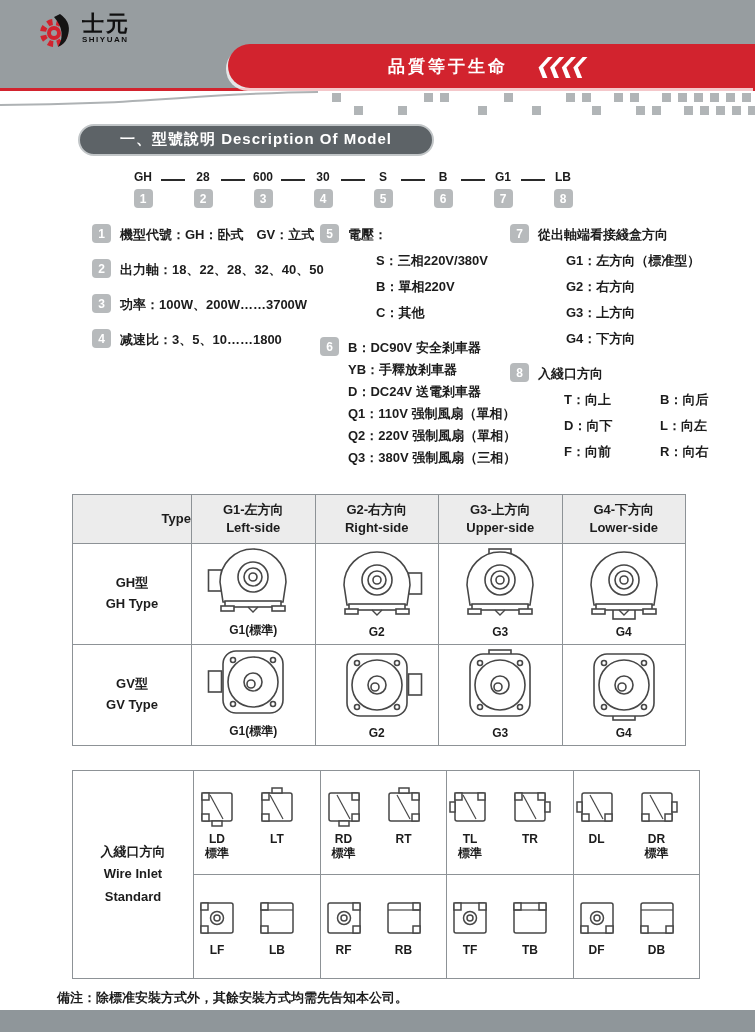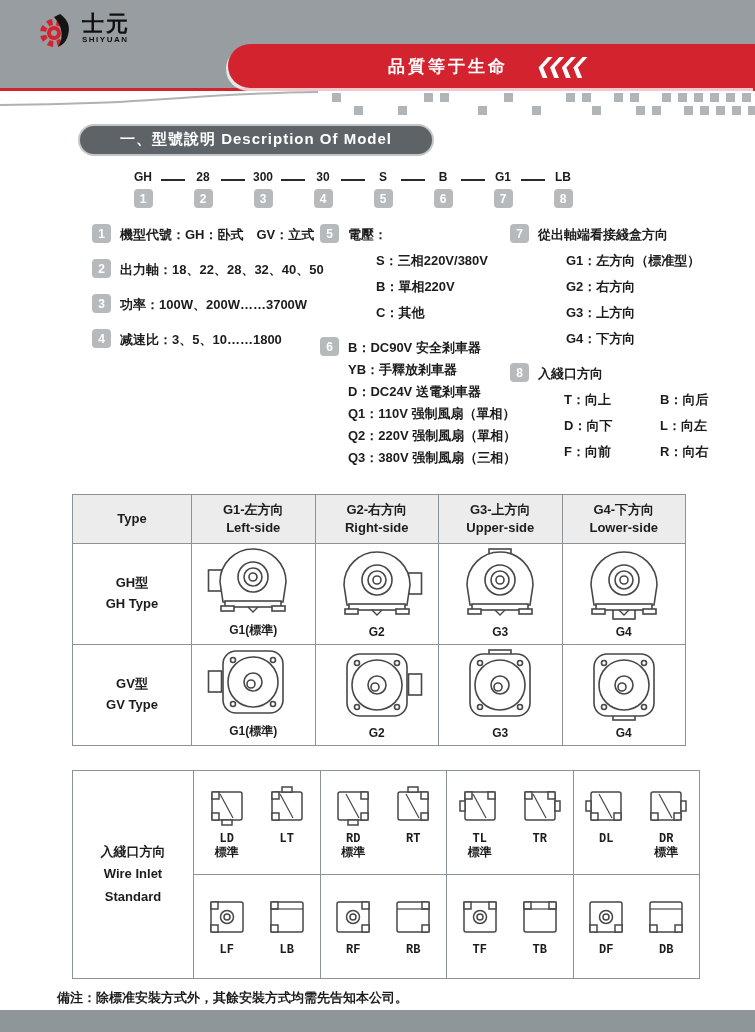--- a/index.html
+++ b/index.html
@@ -36,31 +36,31 @@
   .item{display:flex;gap:9px;margin-bottom:15px;font-size:13px;font-weight:600;white-space:nowrap;}
   .item .body{padding-top:2px;}
   .ln{margin:8px 0 0 28px;}
   .ln6{margin-top:4px;}
   .pairs{display:grid;grid-template-columns:96px 96px;row-gap:8px;margin:8px 16px 0 26px;}
   
   table{border-collapse:collapse;table-layout:fixed;}
   .t1{margin:12px 0 0 72px;width:614px;}
   .t1 th,.t1 td{border:1px solid #8d9296;text-align:center;vertical-align:middle;padding:0;font-size:13px;}
   .t1 thead th{height:48px;background:#ececec;font-weight:600;line-height:1.35;}
-  .t1 .typecol{width:118px;}
+  .t1 .typecol{width:118px;text-align:right;}
   .t1 td.cell{height:100px;}
   .fig{display:flex;flex-direction:column;align-items:center;justify-content:flex-end;height:98px;}
   .fig .lbl{font-size:12px;font-weight:700;margin:1px 0 4px;}
   .typecell{font-weight:600;line-height:1.6;}
   
   .t2{margin:24px 0 0 72px;width:628px;}
   .t2 td{border:1px solid #8d9296;text-align:center;vertical-align:middle;}
   .t2 .rowlabel{width:118px;font-size:13px;font-weight:600;line-height:1.7;}
   .t2 td.wcell{height:101px;}
-  .pair{display:flex;justify-content:center;gap:16px;font-family:Liberation Mono, monospace;}
+  .pair{display:flex;gap:16px;}
   .wfig{display:flex;flex-direction:column;align-items:center;line-height:1;}
   .wfig .lbl{font-size:12px;font-weight:700;margin-top:3px;}
   .wfig .sub{font-size:12px;font-weight:700;margin-top:2px;}
   
   .notes{margin:10px 0 0 57px;}
   .notes .cn{font-size:13px;font-weight:700;}
   .notes .en{font-size:11px;font-weight:600;margin-top:3px;}
   .bband{position:absolute;left:0;right:0;bottom:0;height:22px;background:#8f969a;}
 </style>
 </head>
@@ -129,21 +129,21 @@
           <span class="code">GH</span>
           <span class="badge">1</span>
         </div>
       <span class="dash"></span>
       <div class="seg">
           <span class="code">28</span>
           <span class="badge">2</span>
         </div>
       <span class="dash"></span>
       <div class="seg">
-          <span class="code">300</span>
+          <span class="code">600</span>
           <span class="badge">3</span>
         </div>
       <span class="dash"></span>
       <div class="seg">
           <span class="code">30</span>
           <span class="badge">4</span>
         </div>
       <span class="dash"></span>
       <div class="seg">
           <span class="code">S</span>

